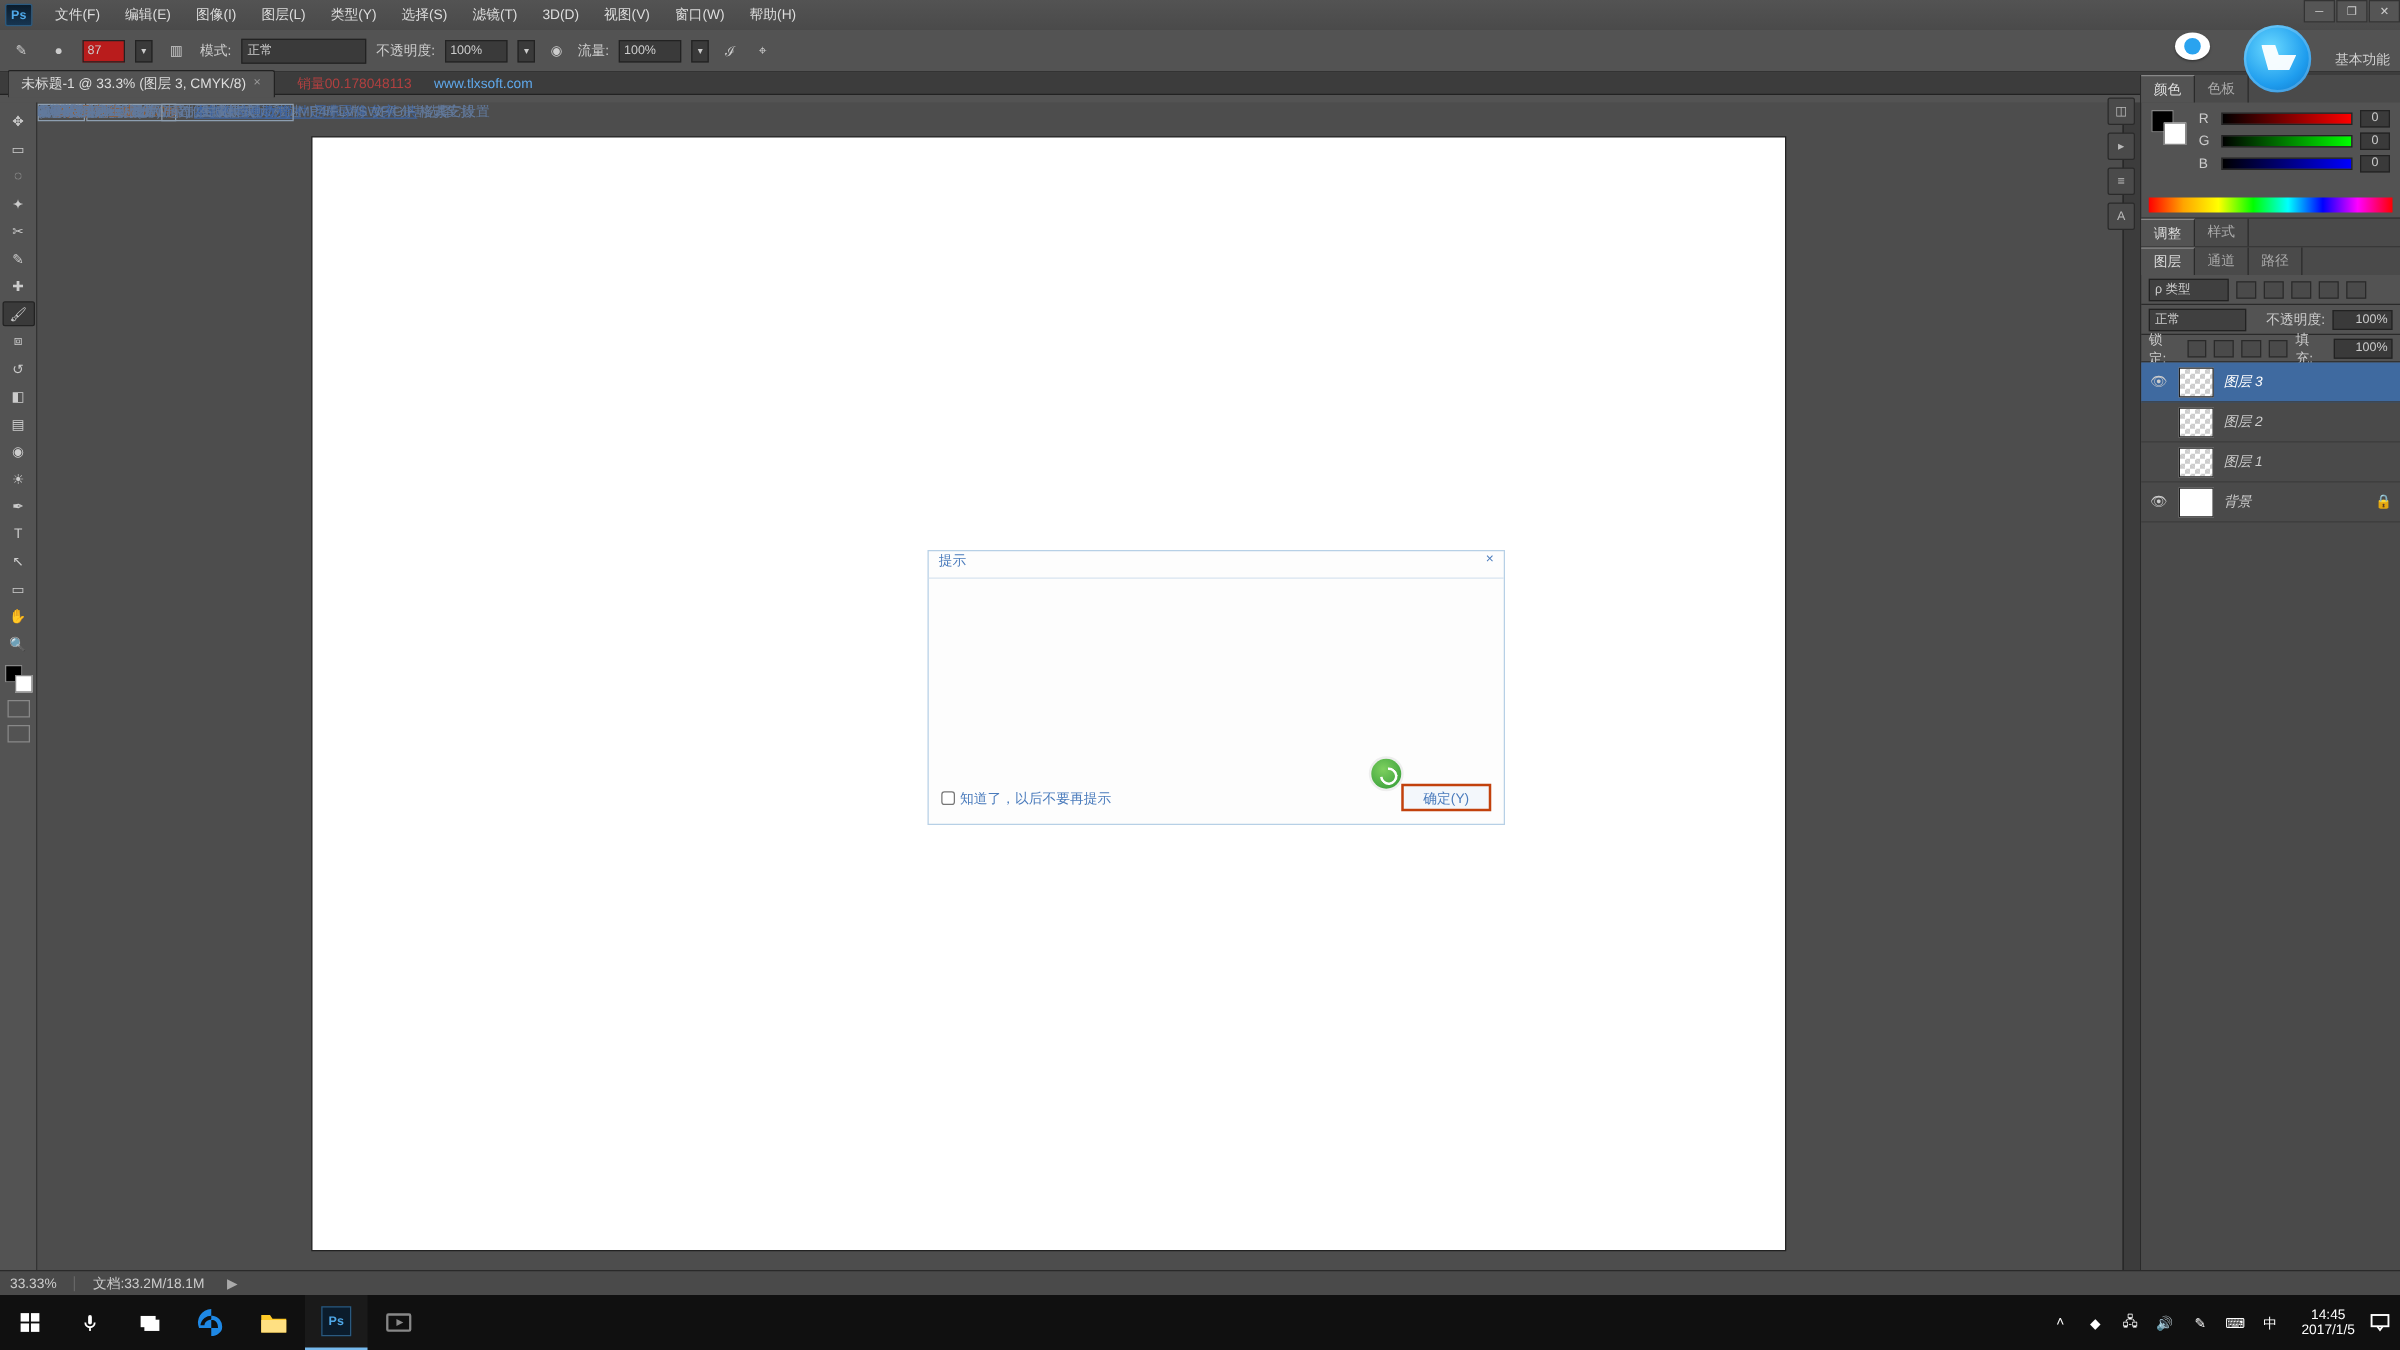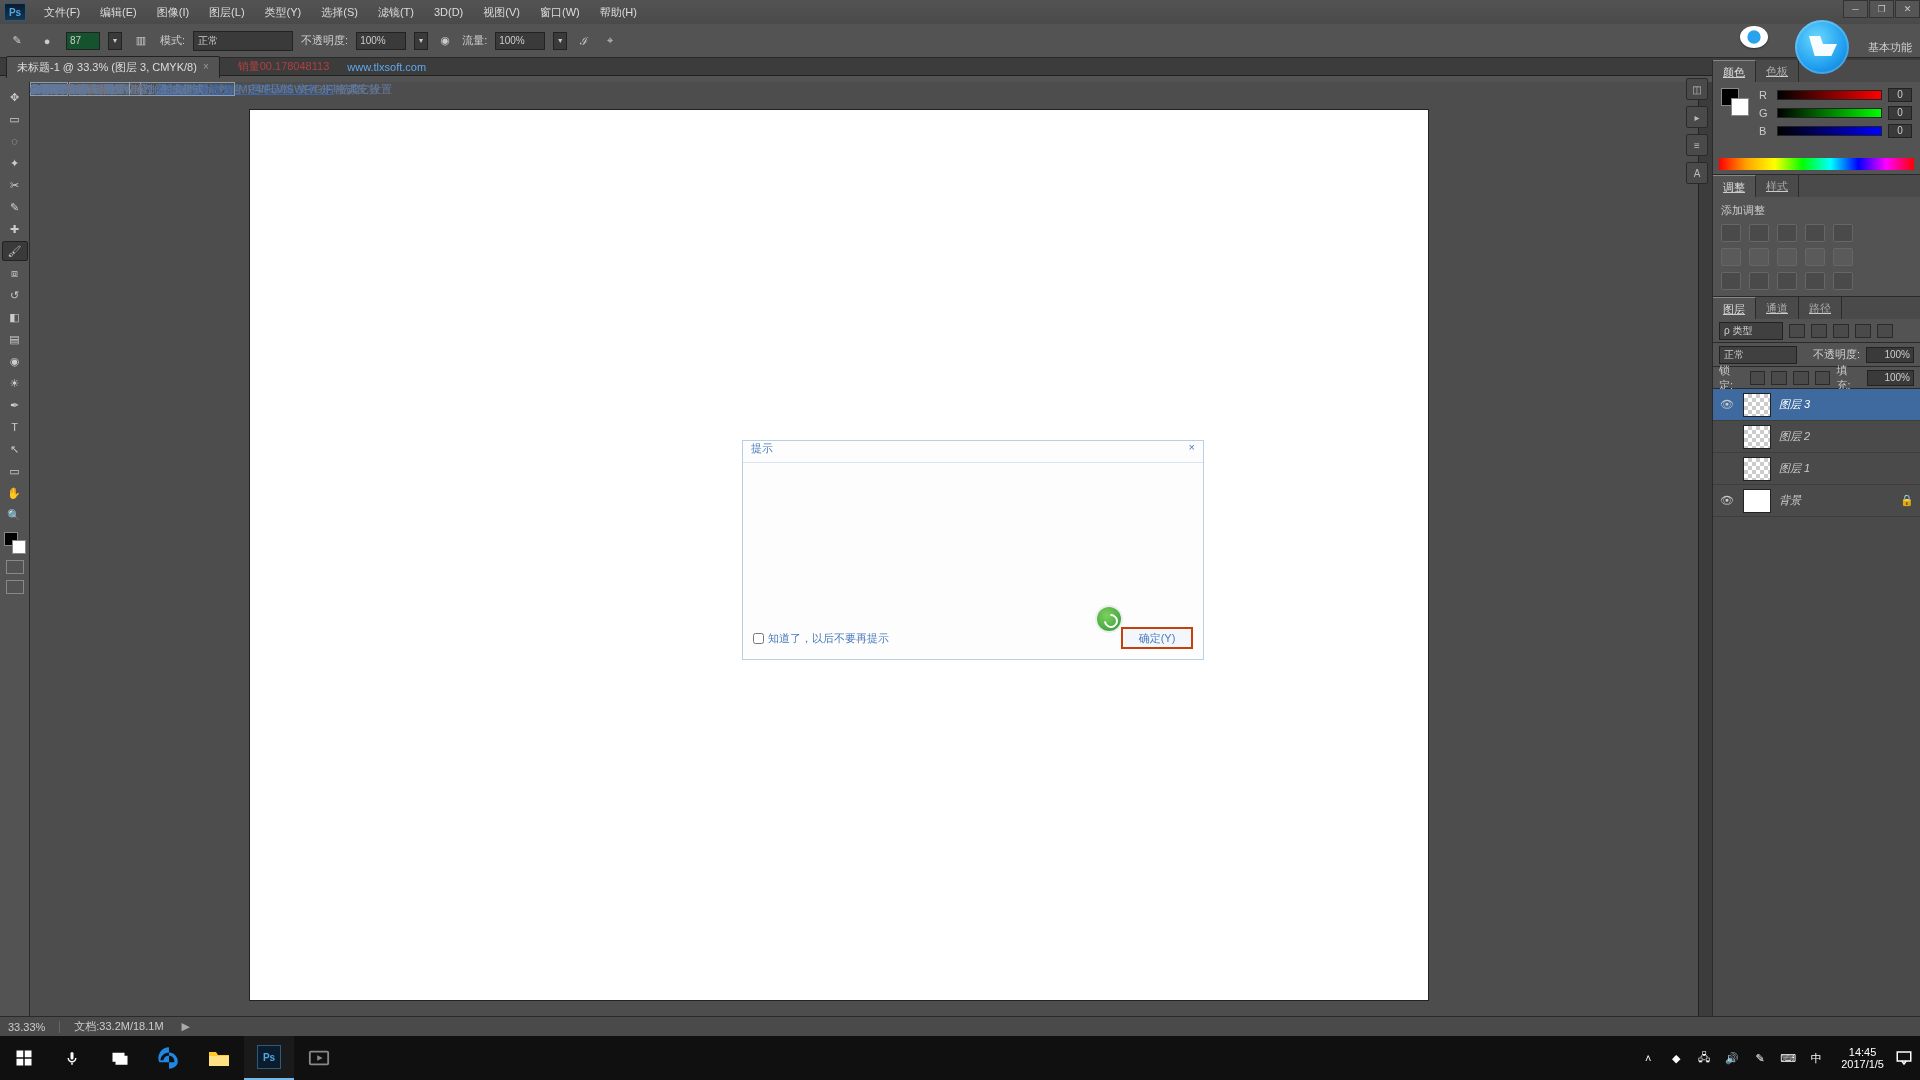--- a/index.html
+++ b/index.html
@@ -8,21 +8,21 @@
 
 .menubar { height:24px; background:linear-gradient(#535353,#4a4a4a); display:flex; align-items:center; padding-left:4px; }
 .ps-logo { width:22px; height:18px; background:linear-gradient(#0b1c2c,#163551); color:#4fa8e8; font-weight:bold; font-size:10px; display:flex; align-items:center; justify-content:center; border-radius:2px; margin-right:8px; border:1px solid #2a5a80; }
 .menu-item { padding:0 10px; height:24px; line-height:24px; color:#ddd; cursor:default; }
 .win-controls { position:absolute; top:0; right:0; display:flex; }
 .win-btn { width:25px; height:18px; background:#555; color:#ccc; display:flex; align-items:center; justify-content:center; font-size:9px; border:1px solid #333; margin-left:1px; }
 
 
 .optbar { height:34px; background:#535353; border-bottom:1px solid #2a2a2a; display:flex; align-items:center; padding:0 6px; gap:8px; }
 .opt-icon { width:22px; height:22px; display:flex; align-items:center; justify-content:center; color:#ccc; }
-.opt-num { width:34px; height:18px; background:#14532d; border:1px solid #222; color:#ccc; padding:0 3px; font-size:10px; line-height:16px; }
+.opt-num { width:34px; height:18px; background:#b91c1c; border:1px solid #222; color:#ccc; padding:0 3px; font-size:10px; line-height:16px; }
 .opt-label { color:#ccc; }
 .opt-select { width:100px; height:20px; background:#3a3a3a; border:1px solid #222; color:#ccc; font-size:10px; padding:0 4px; line-height:18px; }
 .opt-pct { width:50px; height:18px; background:#3a3a3a; border:1px solid #222; color:#ccc; font-size:10px; padding:0 3px; line-height:16px; }
 .opt-dd { width:14px; height:18px; background:#3a3a3a; border:1px solid #222; color:#ccc; font-size:8px; display:flex; align-items:center;justify-content:center; }
 .opt-chk { width:18px; height:18px; color:#ccc; display:flex; align-items:center; justify-content:center; }
 
 
 .overlay-badge { position:absolute; top:20px; right:40px; width:116px; height:54px; display:flex; align-items:center; justify-content:center; z-index:50;}
 .blue-circle { width:54px; height:54px; border-radius:50%; background:radial-gradient(circle at 40% 35%, #6ad9ff, #1f9dee 60%, #0c6fc2); box-shadow:0 0 0 2px rgba(255,255,255,.2) inset; position:relative;}
 .blue-circle::after{content:"";position:absolute;left:14px;top:16px;width:28px;height:20px;background:#fff;clip-path:polygon(0 0,40% 0,50% 40%,100% 40%,80% 100%,20% 100%);opacity:.95;}
@@ -69,21 +69,21 @@
 .fgbg .fg { position:absolute; left:0; top:0; width:14px; height:14px; background:#000; border:1px solid #888; }
 .fgbg .bg { position:absolute; right:0; bottom:0; width:14px; height:14px; background:#fff; border:1px solid #888; }
 .tiny-tool { width:18px; height:14px; margin-top:6px; border:1px solid #888; }
 
 
 .rightcol { position:absolute; top:60px; right:0; width:208px; bottom:30px; background:#535353; border-left:1px solid #2a2a2a; display:flex; flex-direction:column; }
 .rc-strip { position:absolute; top:78px; right:210px; width:26px; display:flex; flex-direction:column; gap:6px; align-items:center; }
 .rc-strip .stripbtn { width:22px; height:22px; background:#4a4a4a; border:1px solid #2a2a2a; border-radius:2px; color:#bbb; display:flex; align-items:center;justify-content:center; font-size:10px; }
 
 .panel { border-bottom:1px solid #2a2a2a; }
-.panel-hdr { height:22px; display:flex; align-items:center; gap:0; background:#4a4a4a;text-decoration:underline; }
+.panel-hdr { height:22px; display:flex; align-items:center; gap:0; background:#4a4a4a; }
 .ptab { padding:0 10px; height:22px; line-height:22px; border-right:1px solid #2a2a2a; color:#aaa; }
 .ptab.active { background:#535353; color:#ddd; border-top:1px solid #888; }
 
 
 .color-body { height:76px; padding:6px 8px; display:flex; gap:10px; }
 .swatch { width:28px; height:28px; position:relative; }
 .swatch .fg { position:absolute; left:0; top:0; width:18px; height:18px; background:#000; border:1px solid #888; }
 .swatch .bg { position:absolute; right:0; bottom:0; width:18px; height:18px; background:#fff; border:1px solid #888; }
 .rgb { display:flex; flex-direction:column; gap:4px; flex:1; }
 .rgb-row { display:flex; align-items:center; gap:6px; }
@@ -315,44 +315,20 @@
           </div>
       </div>
     </div>
     <div class="hue-strip"></div>
   </div>
 
   <div class="panel">
     <div class="panel-hdr">
       <div class="ptab active">调整</div>
       <div class="ptab">样式</div>
-    </div>
-    <div class="adj-body">
-      <div class="adj-title">添加调整</div>
-      <div class="adj-icons">
-          <div class="adj-ic"></div>
-          <div class="adj-ic"></div>
-          <div class="adj-ic"></div>
-          <div class="adj-ic"></div>
-          <div class="adj-ic"></div>
-        </div>
-      <div class="adj-icons row2" style="margin-top:6px">
-          <div class="adj-ic"></div>
-          <div class="adj-ic"></div>
-          <div class="adj-ic"></div>
-          <div class="adj-ic"></div>
-          <div class="adj-ic"></div>
-        </div>
-      <div class="adj-icons" style="margin-top:6px">
-          <div class="adj-ic"></div>
-          <div class="adj-ic"></div>
-          <div class="adj-ic"></div>
-          <div class="adj-ic"></div>
-          <div class="adj-ic"></div>
-        </div>
     </div>
   </div>
 
   <div class="panel layers-body">
     <div class="panel-hdr">
       <div class="ptab active">图层</div>
       <div class="ptab">通道</div>
       <div class="ptab">路径</div>
     </div>
     <div class="ly-toprow">

